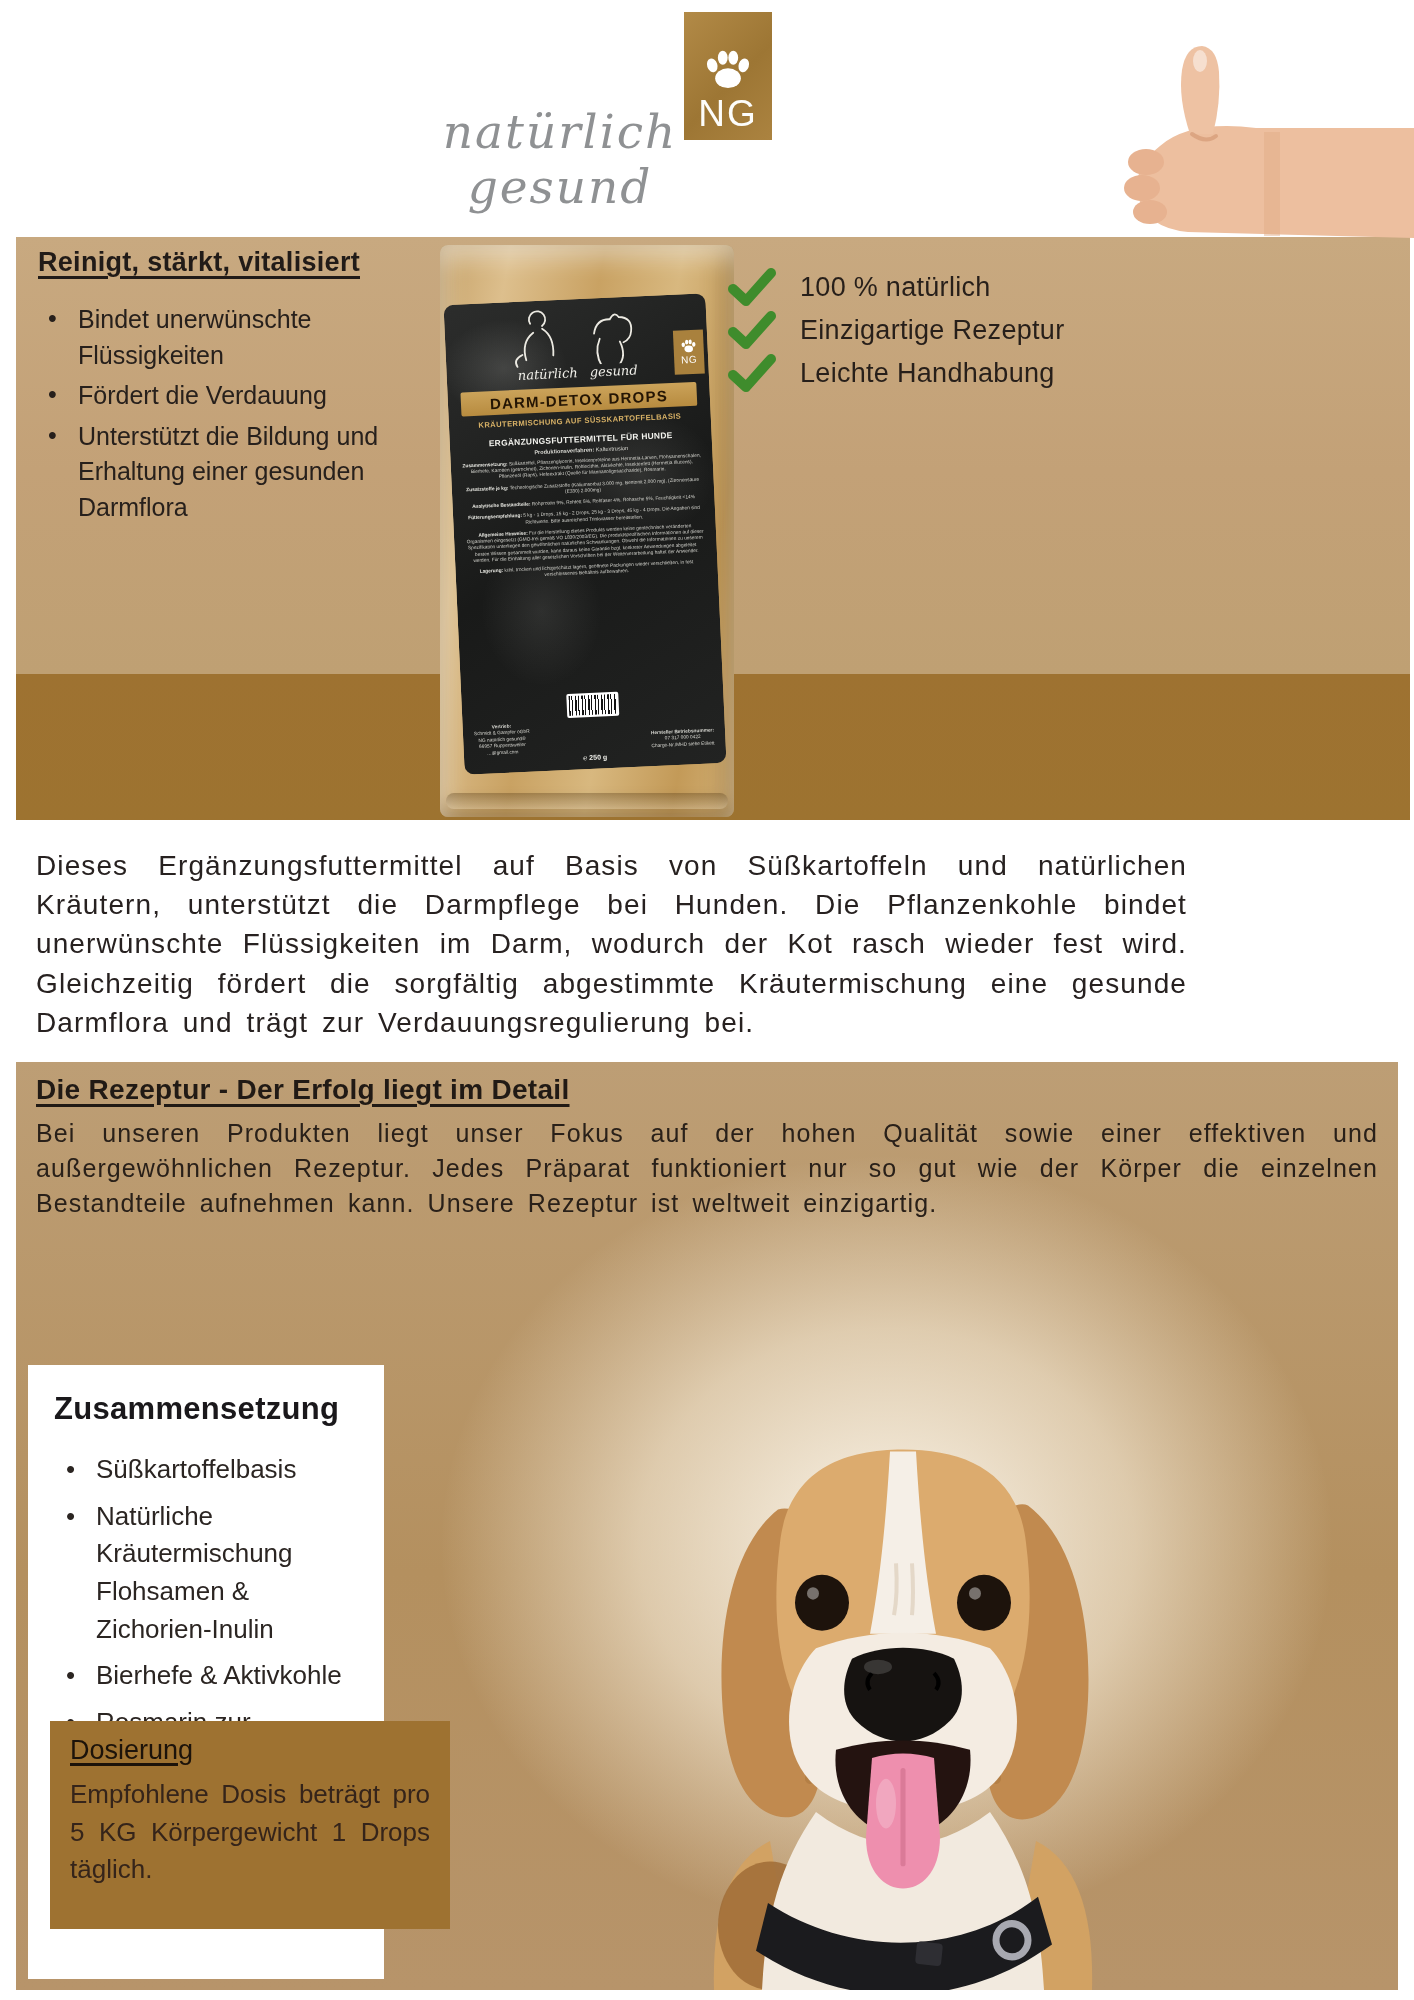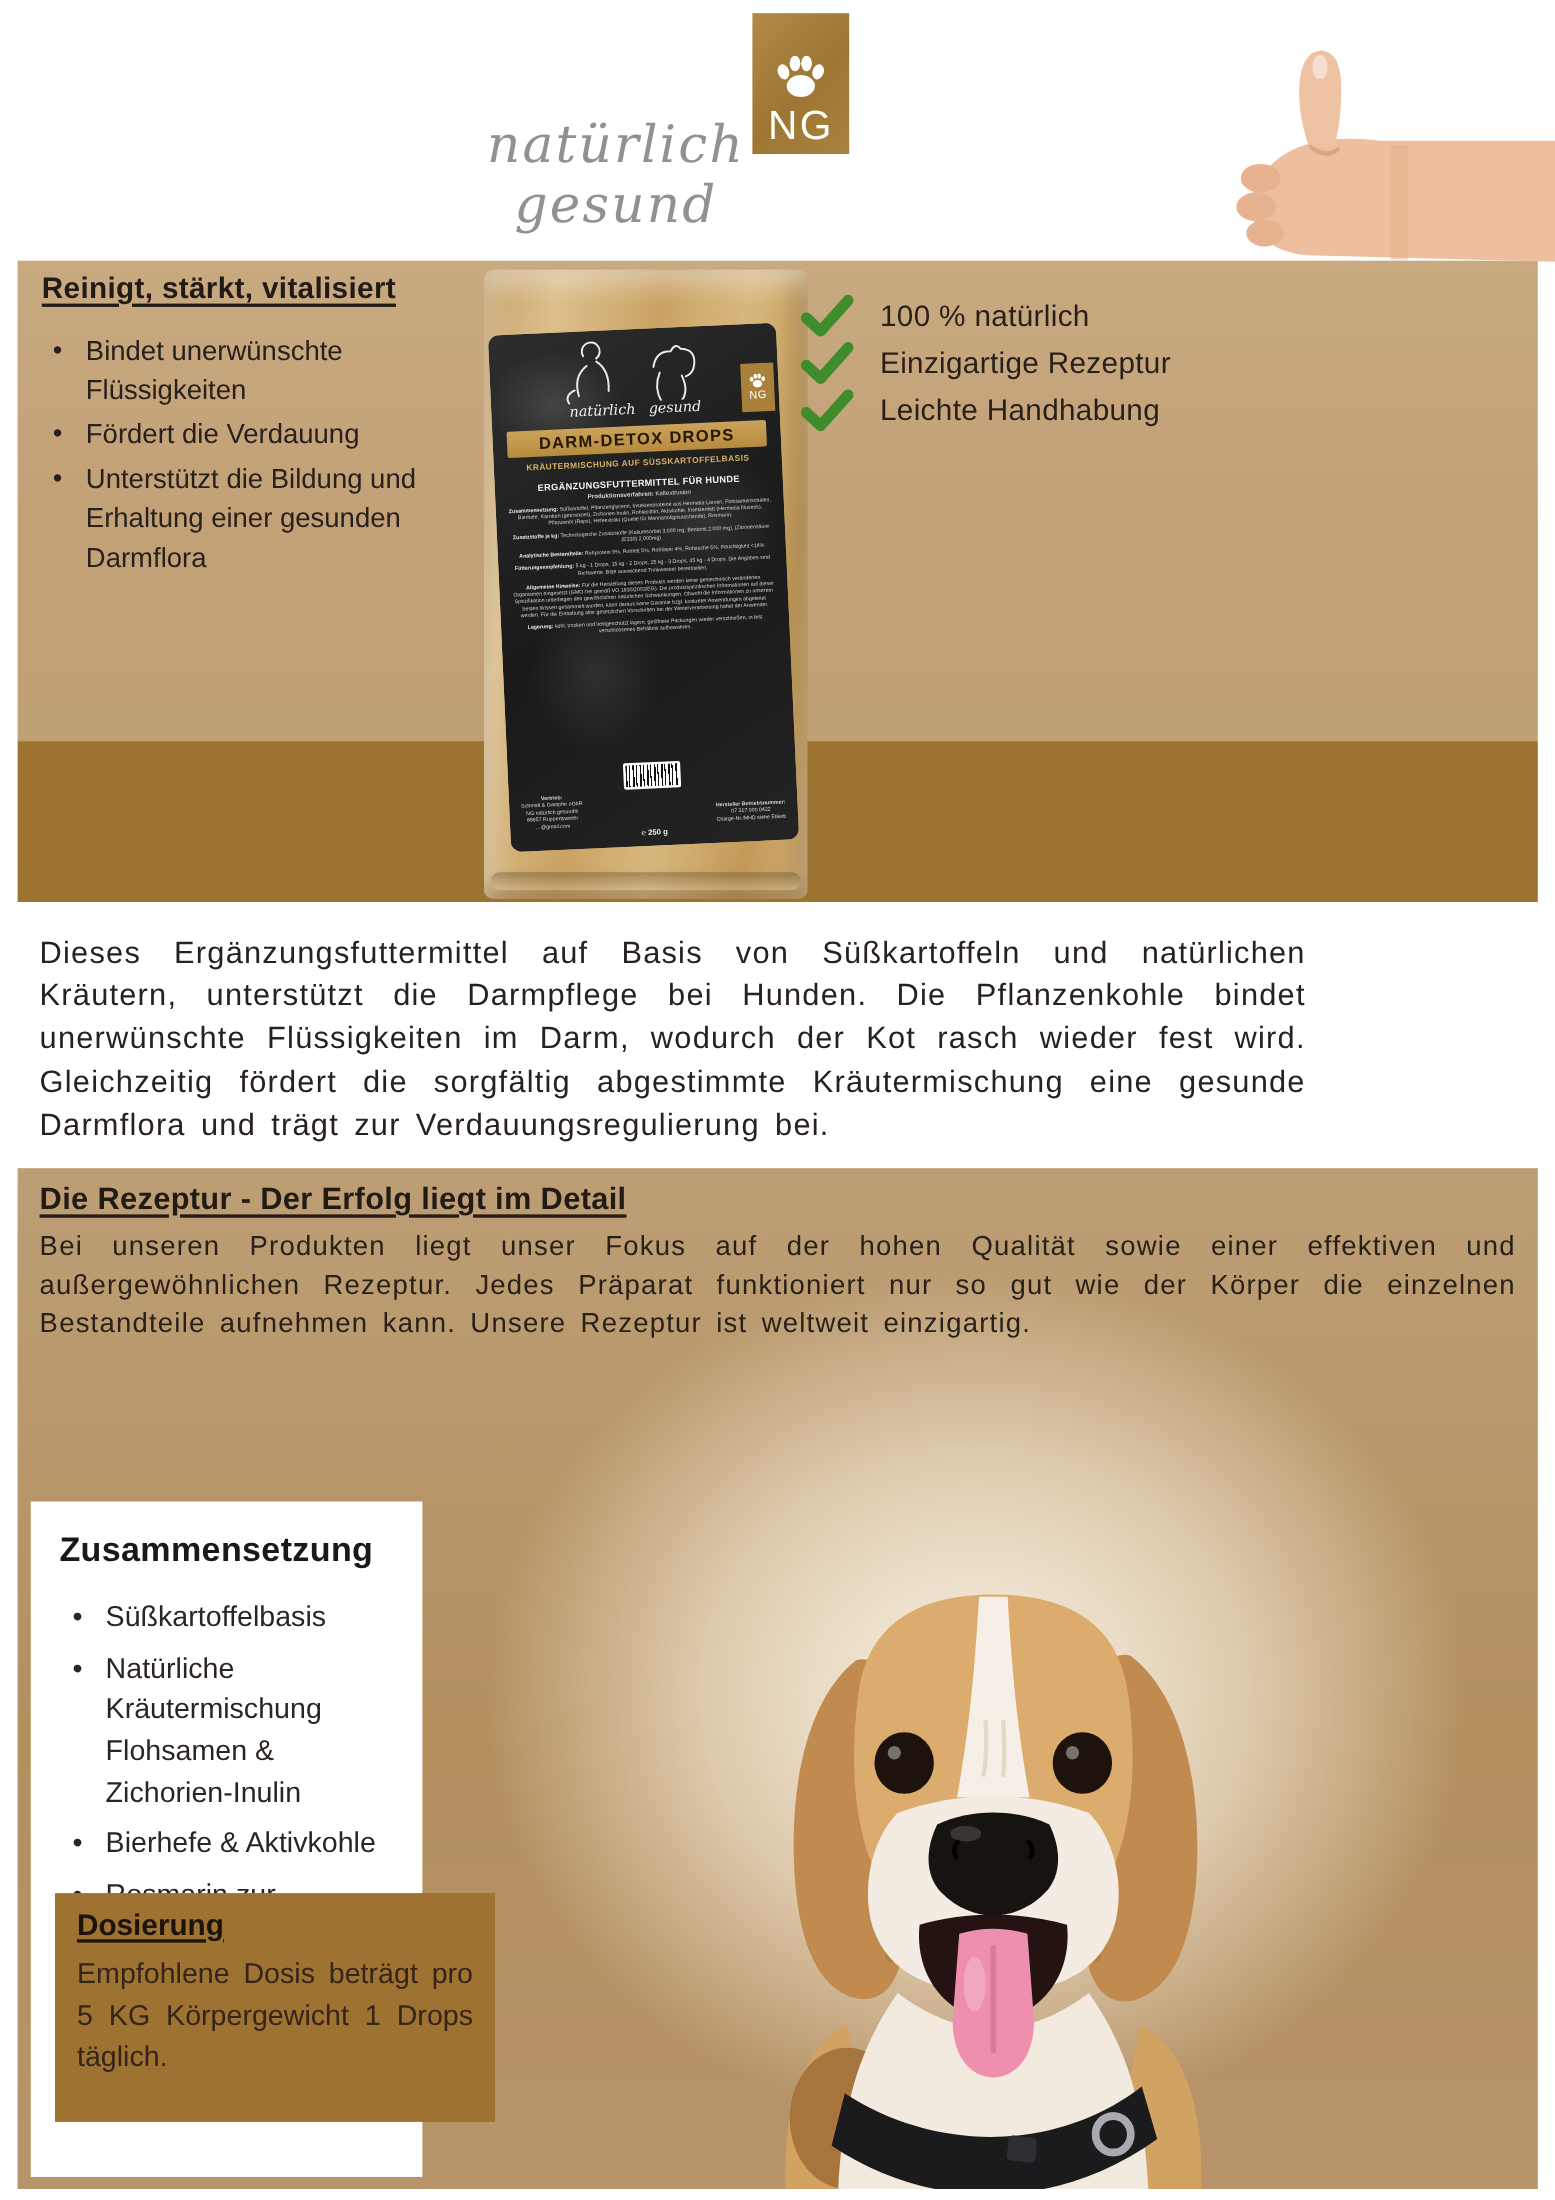--- a/index.html
+++ b/index.html
@@ -12,21 +12,21 @@
         display:flex;flex-direction:column;align-items:center;justify-content:flex-end;padding-bottom:8px;box-sizing:border-box;}
   .logo svg{width:48px;height:42px;margin-bottom:4px;}
   .logo-initials{color:#fdfdfa;font-size:37px;letter-spacing:2px;font-weight:400;line-height:1;}
   .brand-script{position:absolute;left:330px;top:104px;width:460px;text-align:center;
         font-family:"DejaVu Serif",serif;font-style:italic;font-size:47px;color:#8f9193;
         word-spacing:26px;letter-spacing:2px;}
   .hand{position:absolute;right:0;top:40px;width:372px;height:200px;z-index:5;}
 
   
   .band1{position:absolute;left:16px;top:237px;width:1382px;height:583px;
-        background:linear-gradient(180deg,#c8a980 0%,#c3a177 40%,#bfa073 74.9%,#9e7231 75%,#9d7330 100%);}
+        background:linear-gradient(180deg,#c8a980 0%,#c3a177 40%,#bfa073 74.9%,#9e7231 75%,#9d7330 100%);padding-left:12px;}
   .b1-left{position:absolute;left:22px;top:10px;width:424px;}
   .b1-headline{font-size:27px;font-weight:bold;color:#211b18;letter-spacing:.3px;
         text-decoration:underline;text-decoration-thickness:2.5px;text-underline-offset:5px;margin:0;}
   .b1-list{list-style:none;margin:24px 0 0;padding:0;font-size:25px;line-height:1.42;color:#27201c;}
   .b1-list li{position:relative;padding-left:40px;margin-bottom:5px;}
   .b1-list li::before{content:"•";position:absolute;left:10px;top:-1px;font-size:25px;}
 
   
   .package{position:absolute;left:424px;top:8px;width:294px;height:572px;}
   .bag{position:absolute;inset:0;border-radius:8px;
@@ -85,21 +85,21 @@
        text-align:justify;color:#292019;letter-spacing:1.1px;word-spacing:5px;}
 
   .card{position:absolute;left:12px;top:303px;width:356px;height:614px;background:#ffffff;
        padding:26px 26px;box-sizing:border-box;}
   .card-headline{margin:0;font-size:31px;font-weight:bold;color:#1a181b;letter-spacing:.3px;}
   .card-list{list-style:none;margin:24px 0 0;padding:0;font-size:26px;line-height:1.45;color:#2b2522;}
   .card-list li{position:relative;padding-left:42px;margin-bottom:9px;}
   .card-list li::before{content:"•";position:absolute;left:12px;top:0;font-size:26px;}
   .dosage{position:absolute;left:22px;top:356px;width:400px;height:208px;background:#9e7231;
        padding:14px 20px;box-sizing:border-box;}
-  .dosage-headline{margin:0;font-size:27px;font-weight:bold;color:#1c130a;
+  .dosage-headline{margin:0;font-size:27px;font-weight:normal;color:#1c130a;
        text-decoration:underline;text-decoration-thickness:2.5px;text-underline-offset:4px;}
   .dosage p{margin:10px 0 0;font-size:26px;line-height:1.45;text-align:justify;color:#35241a;}
 
   .dog{position:absolute;left:604px;top:315px;width:566px;height:613px;}
   .dog svg{width:100%;height:100%;}
 </style>
 </head>
 <body>
 
 <div class="page">

